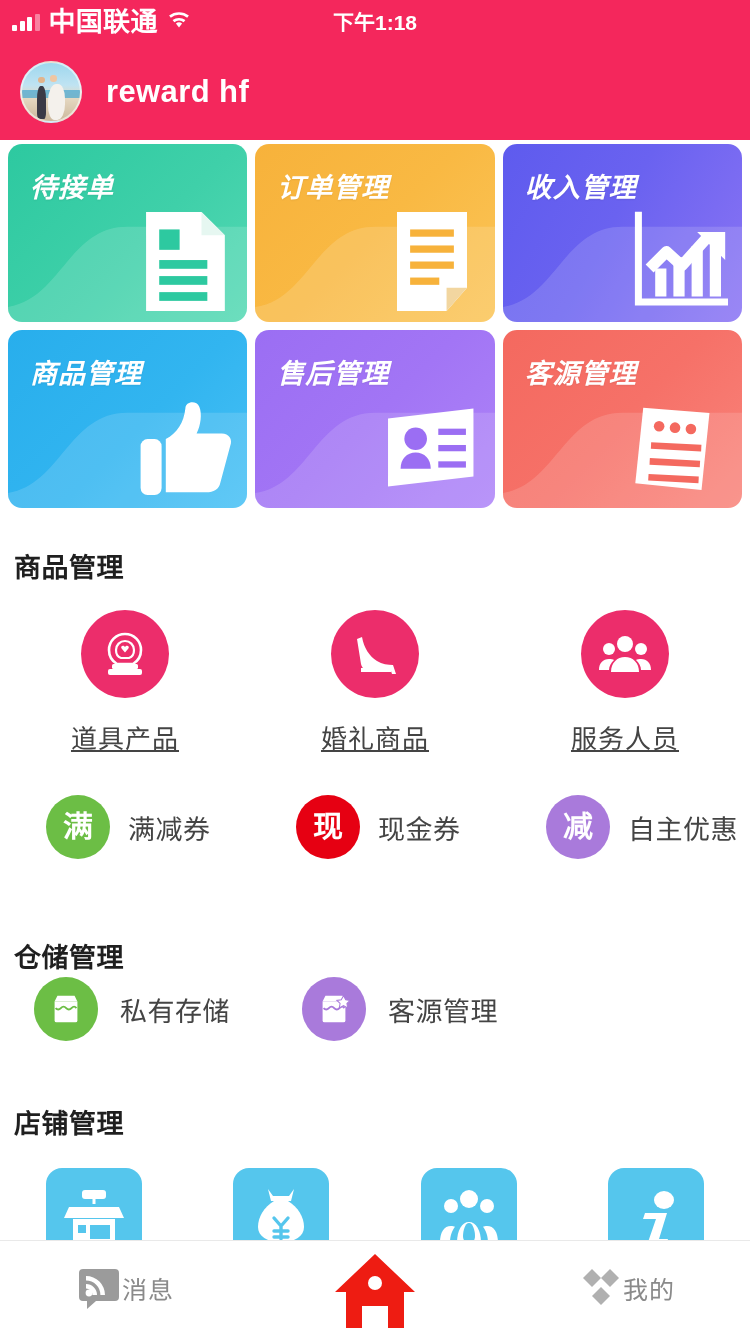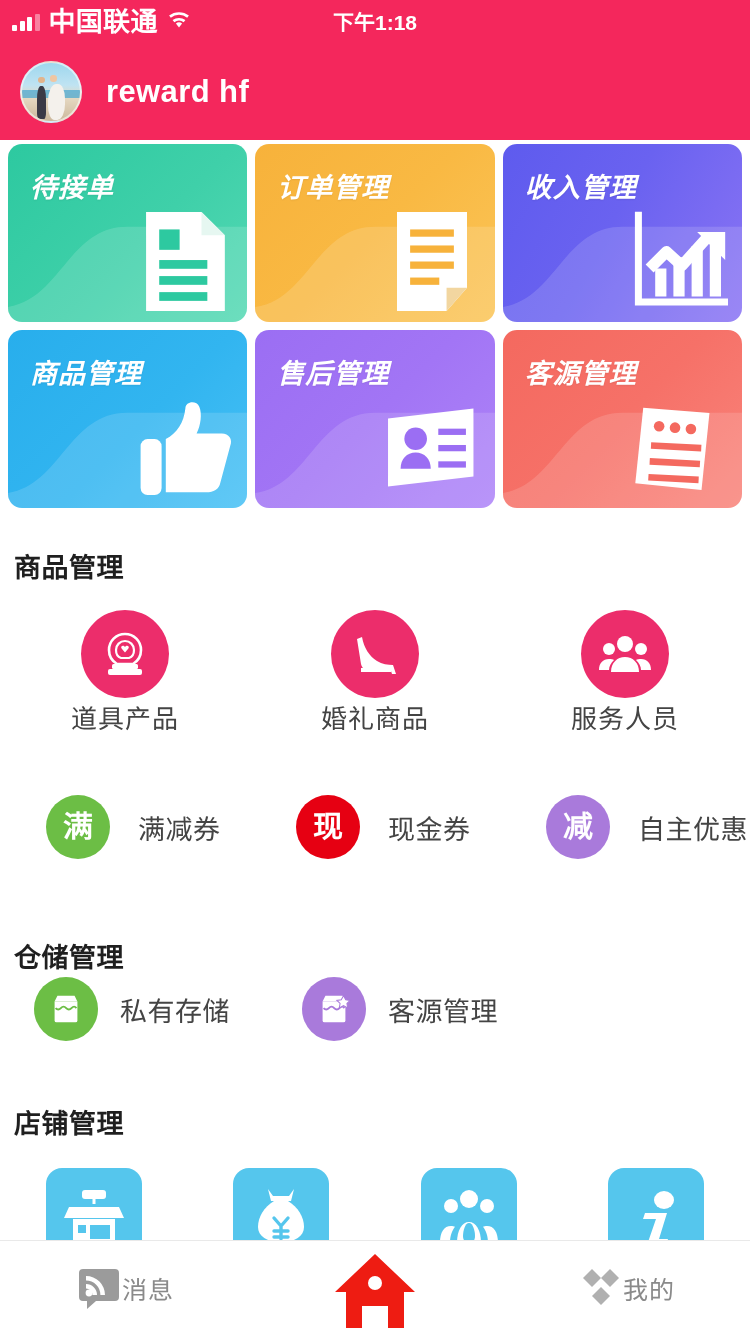--- a/index.html
+++ b/index.html
@@ -87,31 +87,31 @@
   }
 
   
   .prow{ position:absolute; left:0; width:750px; display:grid; grid-template-columns:repeat(3,1fr); }
   .pcell{ display:flex; flex-direction:column; align-items:center; }
   .pcirc{
     width:88px; height:88px; border-radius:50%; background:#EC2D6B;
     display:flex; align-items:center; justify-content:center;
   }
   .pcirc svg{ width:52px; height:52px; display:block; }
-  .plabel{ font-size:26px; color:#444; letter-spacing:1px; }
+  .plabel{ margin-top:20px; font-size:26px; color:#444; letter-spacing:1px;text-decoration:underline; }
 
   
   .crow{ position:absolute; left:0; width:750px; display:grid; grid-template-columns:repeat(3,1fr); }
   .ccell{ display:flex; align-items:center; justify-content:flex-start; padding-left:46px; }
   .cbadge{
     width:64px; height:64px; border-radius:50%; flex:none;
     display:flex; align-items:center; justify-content:center;
     color:#fff; font-size:30px; font-weight:700; line-height:1;
   }
-  .clabel{ margin-left:28px; font-size:27px; color:#444; letter-spacing:.5px; white-space:nowrap;text-align:right; }
+  .clabel{ margin-left:18px; font-size:27px; color:#444; letter-spacing:.5px; white-space:nowrap;text-align:right; }
 
   
   .srow{ position:absolute; left:0; width:750px; display:flex; }
   .scell{ display:flex; align-items:center; width:268px; padding-left:34px; }
   .sbadge{ width:64px; height:64px; border-radius:50%; flex:none;
            display:flex; align-items:center; justify-content:center; }
   .sbadge svg{ width:38px; height:38px; display:block; }
   .slabel{ margin-left:22px; font-size:27px; color:#444; letter-spacing:.5px; white-space:nowrap; }
 
   

